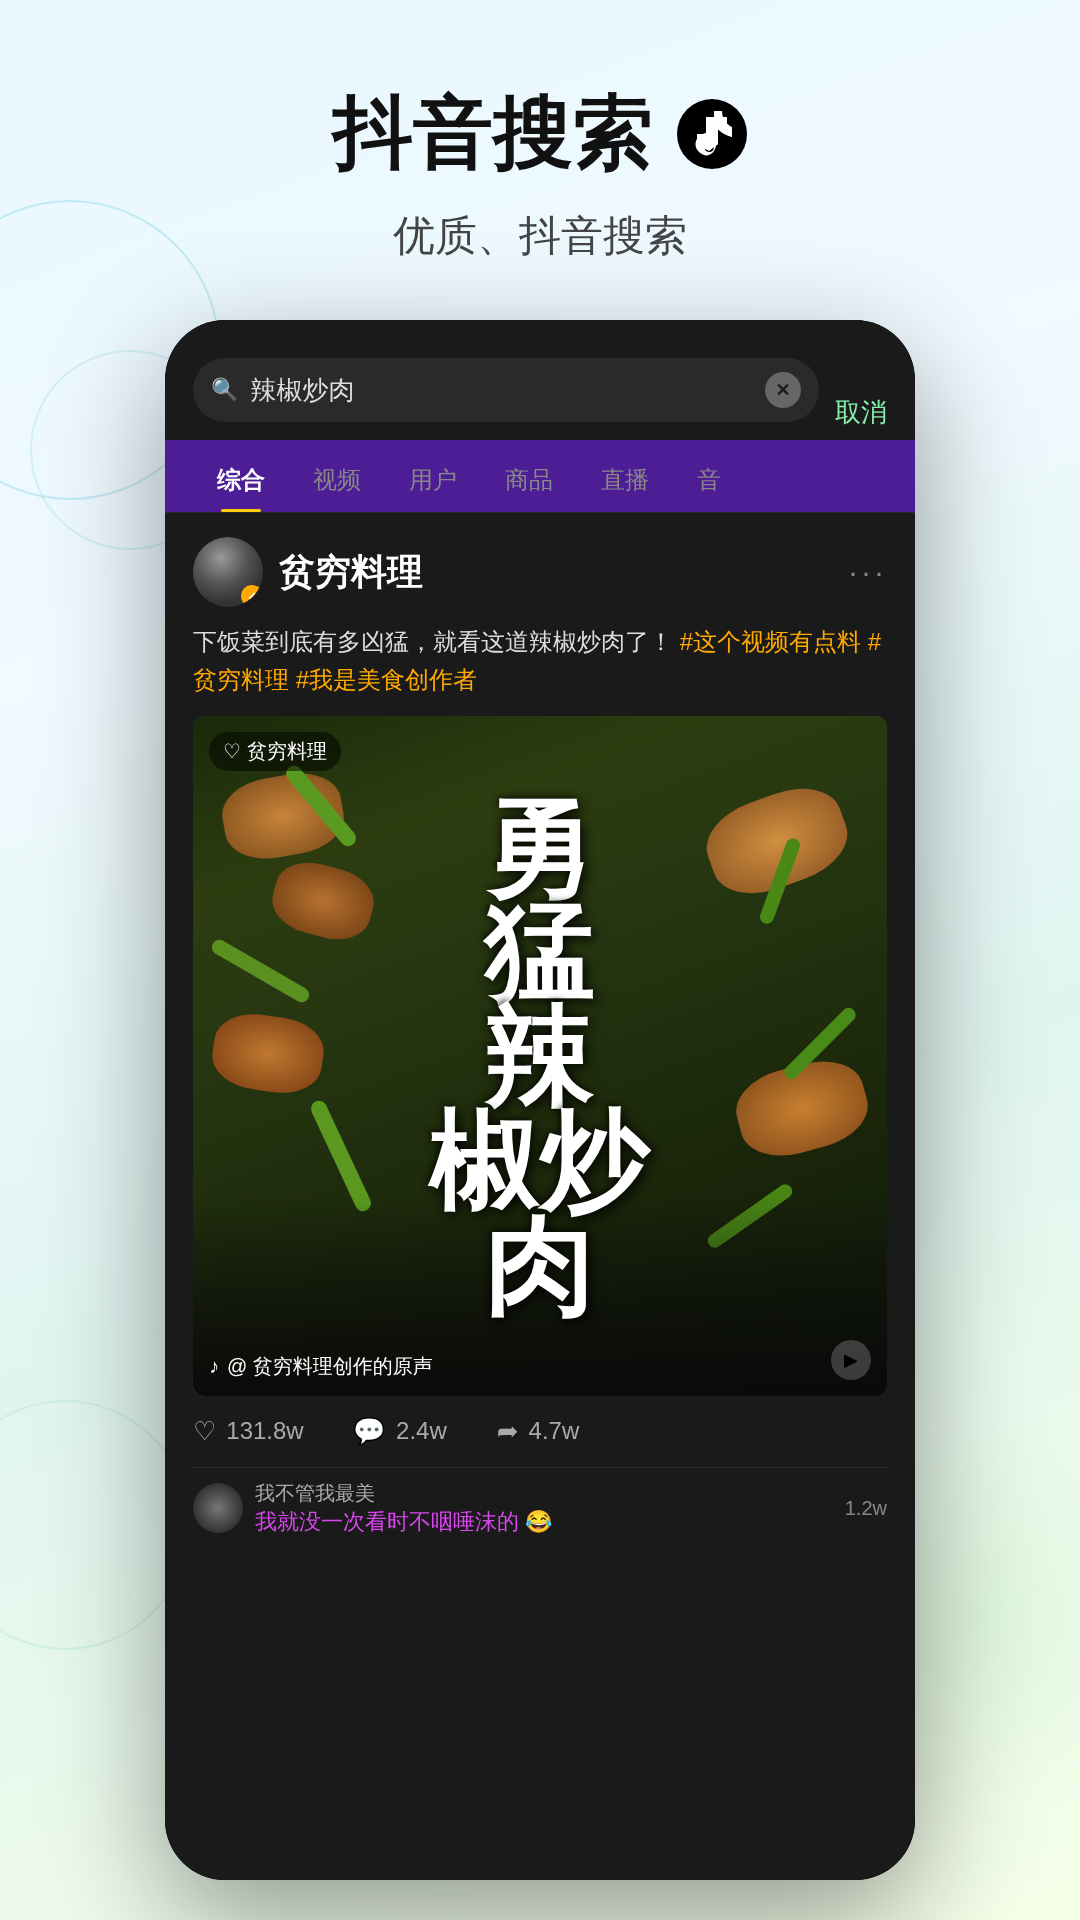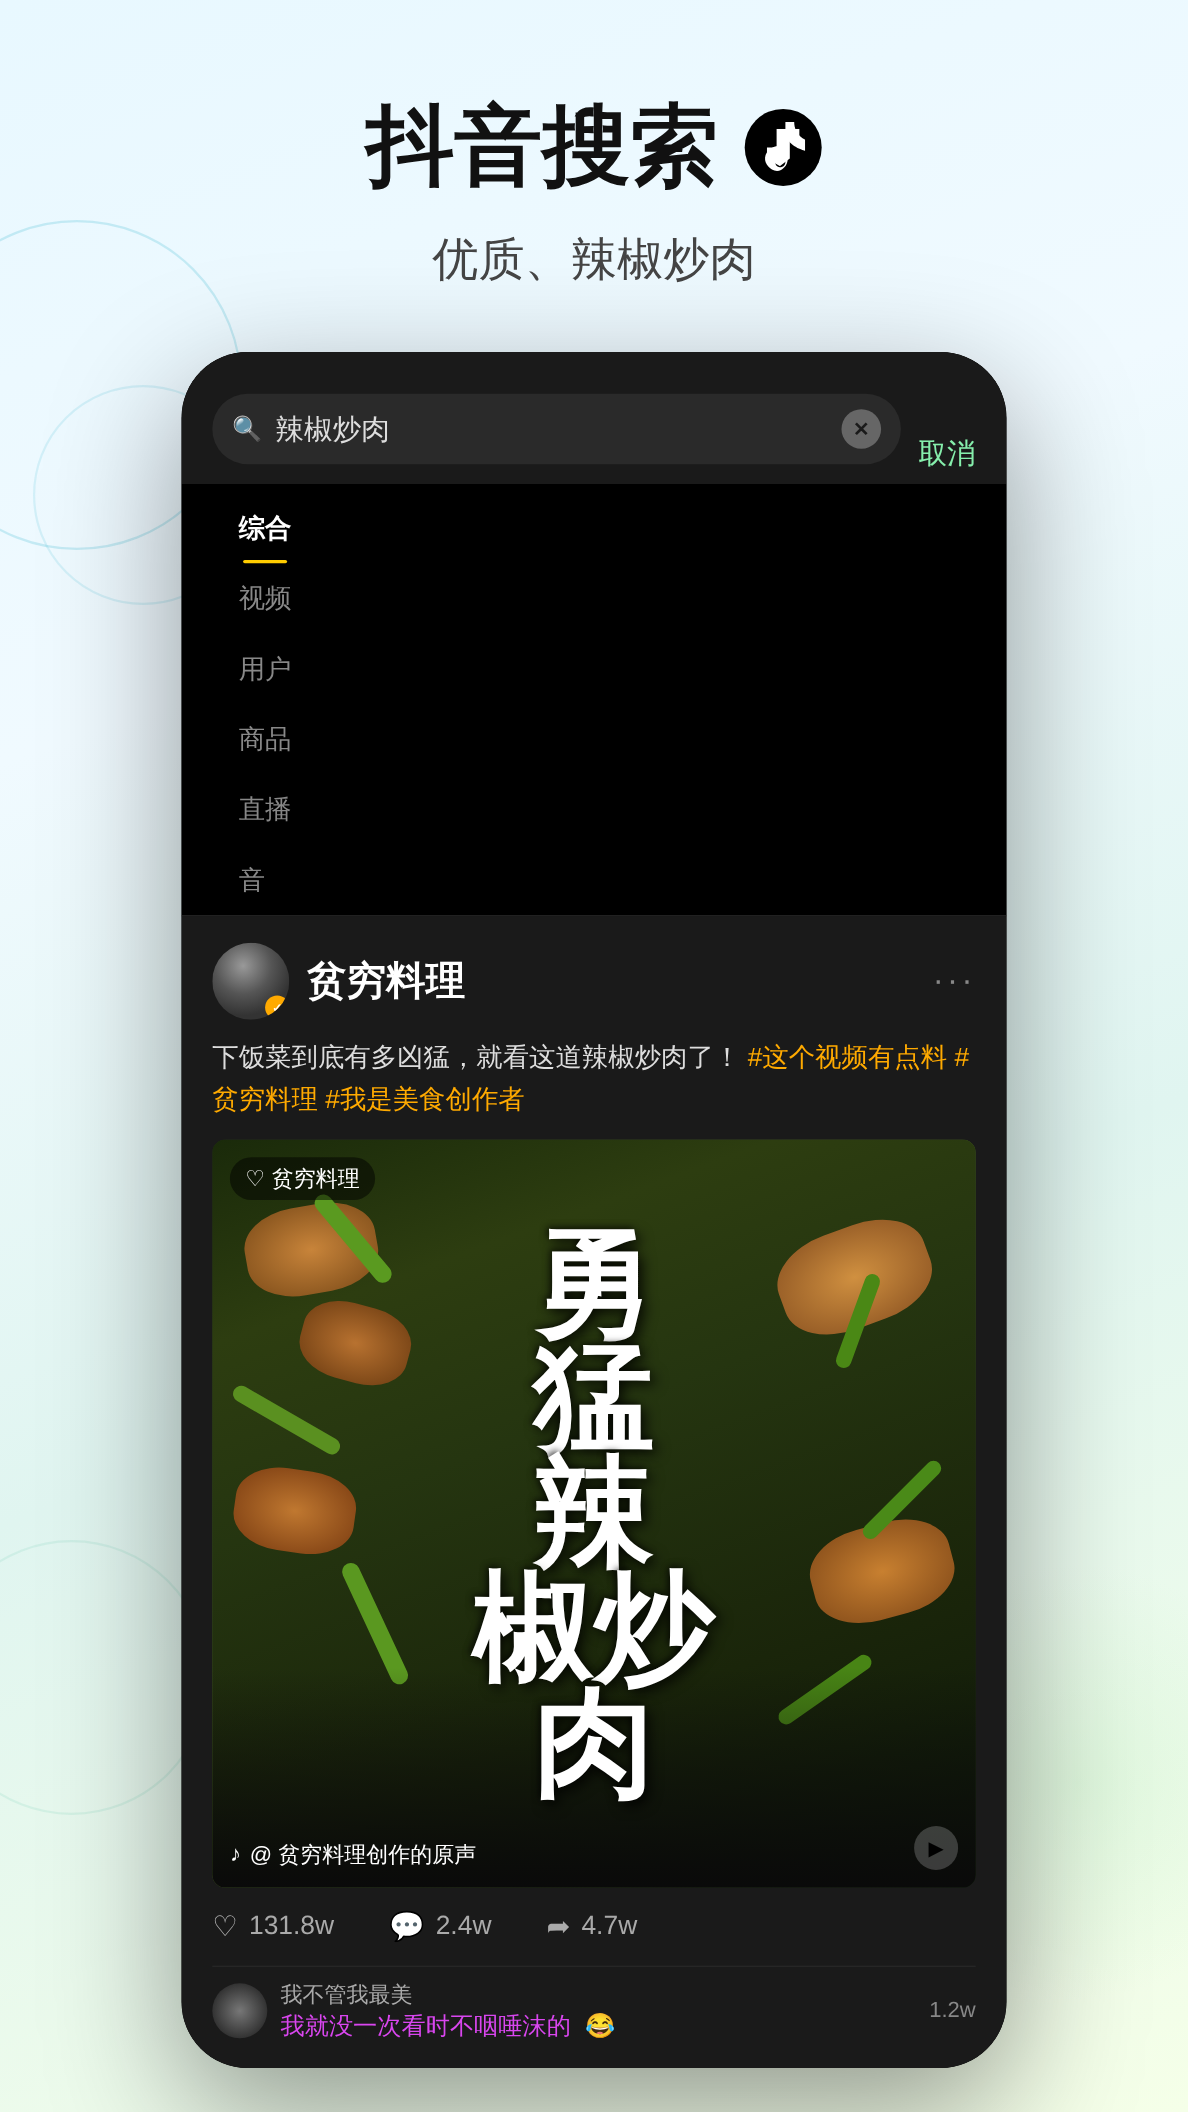--- a/index.html
+++ b/index.html
@@ -147,26 +147,25 @@
     .cancel-btn {
       color: #86efac;
       font-size: 26px;
       white-space: nowrap;
       margin-top: 45px;
     }
 
     
     .tabs-row {
       display: flex;
-      align-items: flex-start;
+      align-items: flex-end;
       padding: 8px 28px 0;
-      background: #000000;
+      background: #4c1d95;
       border-bottom: 1px solid #2a2a2a;
       gap: 0;
-      flex-direction: column;
     }
     .tab-item {
       padding: 16px 24px;
       font-size: 24px;
       color: #888;
       position: relative;
       white-space: nowrap;
     }
     .tab-item.active {
       color: #fff;
@@ -357,21 +356,21 @@
 
 <div class="header-section">
   <div class="app-title">
     <span>抖音搜索</span>
     <div class="tiktok-logo-badge">
       <svg width="40" height="46" viewBox="0 0 40 46" fill="none">
         <path d="M30 0 C30 12 40 16 40 16 L40 26 C40 26 30 24 24 16 L24 34 C24 40 18 46 12 44 C6 42 2 36 4 30 C6 24 14 20 20 22 L20 32 C18 31 14 32 13 35 C12 38 14 41 17 41 C20 41 22 39 22 36 L22 0 Z" fill="white"></path>
       </svg>
     </div>
   </div>
-  <div class="subtitle">优质、辣椒炒肉</div>
+  <div class="subtitle">优质、抖音搜索</div>
 </div>
 
 <div class="phone-container">
   <div class="phone-inner">
 
     <div class="search-bar-row">
       <div class="search-input-wrapper">
         <span class="search-icon-inner">🔍</span>
         <span class="search-text">辣椒炒肉</span>
         <div class="clear-btn">
@@ -472,21 +471,21 @@
           <span>2.4w</span>
         </div>
         <div class="stat-item">
           <span class="stat-icon">➦</span>
           <span>4.7w</span>
         </div>
       </div>
 
       <div class="comment-row">
         <div class="commenter-avatar"></div>
-        <div style="flex:1;font-family:Liberation Mono, monospace;">
+        <div style="flex:1;">
           <div style="color:#aaa; font-size:20px;">我不管我最美</div>
           <div class="comment-text">我就没一次看时不咽唾沫的 😂</div>
         </div>
         <span class="comment-count">1.2w</span>
       </div>
 
     </div>
   </div>
 </div>
 

